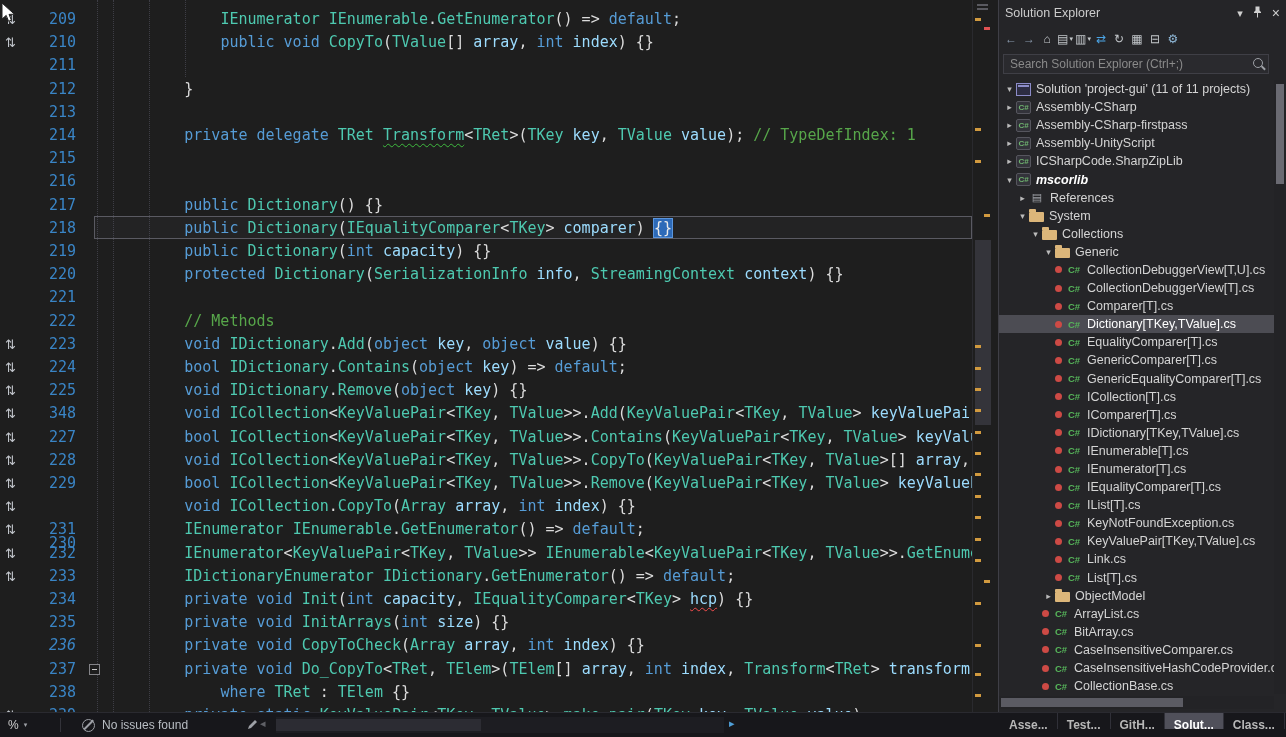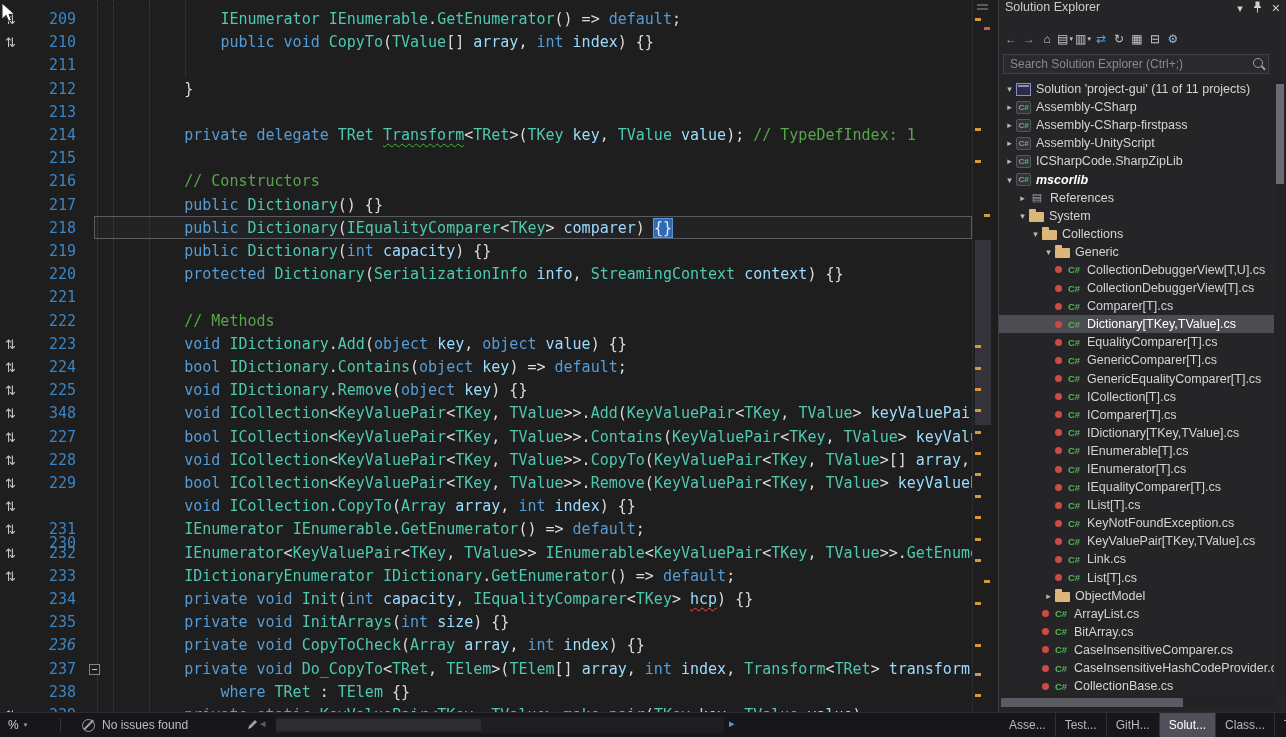--- a/index.html
+++ b/index.html
@@ -25,21 +25,21 @@
   .tk-sr{color:#9cdcfe;text-decoration:underline wavy #f14c4c 1px;text-underline-offset:3px;text-align:right;}
   .tk-sel{background:#2d6ab8;outline:1px solid #5a95dd;color:#eaeaea;}
   #scroll-ruler{position:absolute;left:972px;top:0;width:20px;height:712px;background:#1e1e1e;border-left:1px solid #2a2a2e;box-sizing:border-box;}
   #scroll-ruler::before{content:'';position:absolute;left:4px;top:4px;width:11px;height:2px;background:#5a5a60;box-shadow:0 4px 0 #5a5a60;}
   .ruler-thumb{position:absolute;left:2px;top:240px;width:16px;height:185px;background:#34343a;}
   .ruler-mark{position:absolute;width:6px;height:3px;}
   .ruler-mark.left{left:2px;} .ruler-mark.right{right:2px;}
 
   
   .sidebar{position:absolute;left:998px;top:0;width:288px;height:712px;background:#252528;border-left:1px solid #3f3f46;box-sizing:border-box;overflow:hidden;}
-  .se-titlebar{position:absolute;top:0;left:0;right:0;height:26px;display:flex;align-items:flex-start;padding:0 6px;box-sizing:border-box;}
+  .se-titlebar{position:absolute;top:0;left:0;right:0;height:26px;display:flex;align-items:center;padding:0 6px;box-sizing:border-box;}
   .se-title{flex:1;font-size:12.5px;color:#cccccc;}
   .se-title-icons{display:flex;gap:9px;align-items:center;color:#cfcfcf;font-size:11px;}
   .se-title-icons span{cursor:default;}
   #se-toolbar{position:absolute;top:26px;left:4px;height:26px;display:flex;align-items:center;}
   .tb-icon{width:16px;height:18px;display:inline-flex;align-items:center;justify-content:center;margin-right:2px;}
   .tb-glyph{font-size:12px;color:#c3c7cb;line-height:1;}
   .tb-chev{font-size:7px;color:#c3c7cb;margin-left:1px;}
   .se-search{position:absolute;top:54px;left:4px;width:266px;height:20px;}
   .se-search input{width:100%;height:100%;box-sizing:border-box;background:#2a2a2e;border:1px solid #3f3f46;color:#cfcfcf;font:12px "Liberation Sans",sans-serif;padding:0 20px 0 6px;outline:none;}
   .se-search input::placeholder{color:#8a8a8a;}
@@ -73,21 +73,21 @@
   .sb-issues{position:absolute;left:82px;top:0;height:24px;display:flex;align-items:center;gap:7px;}
   .noissue-icon{width:11px;height:11px;border:1.5px solid #9da0a6;border-radius:50%;position:relative;flex:none;}
   .noissue-icon::after{content:'';position:absolute;left:-1px;top:4.5px;width:13px;height:1.5px;background:#9da0a6;transform:rotate(-45deg);}
   .sb-pencil{position:absolute;left:246px;top:6px;}
   .sb-arrow-left{position:absolute;left:260px;top:4px;color:#5f6066;font-size:11px;}
   .sb-hscroll{position:absolute;left:276px;top:4px;width:448px;height:16px;background:#1d1d22;}
   .sb-hthumb{position:absolute;left:0;top:2px;width:205px;height:12px;background:#2c2c33;}
   .sb-arrow-right{position:absolute;left:729px;top:4px;color:#4f9fd8;font-size:11px;}
   .sb-stats{position:absolute;left:740px;width:252px;top:0;height:24px;display:flex;gap:12px;justify-content:flex-end;align-items:center;}
   #tool-tabs{position:absolute;left:1000px;top:0;height:24px;display:flex;}
-  .tool-tab{height:24px;line-height:24px;padding:0 9px;border-right:1px solid #303038;color:#b8b8b8;font-size:12px;}
+  .tool-tab{height:16px;line-height:24px;padding:0 9px;border-right:1px solid #303038;color:#b8b8b8;font-size:12px;font-weight:bold;}
   .tool-tab.active{background:#50505a;color:#ffffff;}
 </style>
 </head>
 <body>
 
 <div class="app">
 
   <div class="editor-pane">
     <div class="iguide" id="ig1"></div>
     <div class="iguide" id="ig2"></div>
@@ -144,21 +144,20 @@
         <div class="line-number" style="top: 704px;">239</div>
       </div>
     <div id="fold-box" style="top: 663.6px;"></div>
     <div id="code-lines">
         <div class="code-line" style="top: 8px;"><span class="tk-p">            </span><span class="tk-t">IEnumerator</span><span class="tk-p"> </span><span class="tk-t">IEnumerable</span><span class="tk-p">.</span><span class="tk-m">GetEnumerator</span><span class="tk-p">() =&gt; </span><span class="tk-k">default</span><span class="tk-p">;</span></div>
         <div class="code-line" style="top: 31.2px;"><span class="tk-p">            </span><span class="tk-k">public</span><span class="tk-p"> </span><span class="tk-k">void</span><span class="tk-p"> </span><span class="tk-m">CopyTo</span><span class="tk-p">(</span><span class="tk-t">TValue</span><span class="tk-p">[] </span><span class="tk-v">array</span><span class="tk-p">, </span><span class="tk-k">int</span><span class="tk-p"> </span><span class="tk-v">index</span><span class="tk-p">) {}</span></div>
         <div class="code-line" style="top: 77.6px;"><span class="tk-p">        }</span></div>
         <div class="code-line" style="top: 100.8px;"></div>
         <div class="code-line" style="top: 124px;"><span class="tk-p">        </span><span class="tk-k">private</span><span class="tk-p"> </span><span class="tk-k">delegate</span><span class="tk-p"> </span><span class="tk-t">TRet</span><span class="tk-p"> </span><span class="tk-sg">Transform</span><span class="tk-p">&lt;</span><span class="tk-t">TRet</span><span class="tk-p">&gt;(</span><span class="tk-t">TKey</span><span class="tk-p"> </span><span class="tk-v">key</span><span class="tk-p">, </span><span class="tk-t">TValue</span><span class="tk-p"> </span><span class="tk-v">value</span><span class="tk-p">); </span><span class="tk-c">// TypeDefIndex: 1</span></div>
         <div class="code-line" style="top: 147.2px;"></div>
-        <div class="code-line" style="top: 170.4px;"><span class="tk-p">        </span><span class="tk-c">// Constructors</span></div>
         <div class="code-line" style="top: 193.6px;"><span class="tk-p">        </span><span class="tk-k">public</span><span class="tk-p"> </span><span class="tk-t">Dictionary</span><span class="tk-p">() {}</span></div>
         <div class="code-line" style="top: 216.8px;"><span class="tk-p">        </span><span class="tk-k">public</span><span class="tk-p"> </span><span class="tk-t">Dictionary</span><span class="tk-p">(</span><span class="tk-t">IEqualityComparer</span><span class="tk-p">&lt;</span><span class="tk-t">TKey</span><span class="tk-p">&gt; </span><span class="tk-v">comparer</span><span class="tk-p">) </span><span class="tk-sel">{}</span></div>
         <div class="code-line" style="top: 240px;"><span class="tk-p">        </span><span class="tk-k">public</span><span class="tk-p"> </span><span class="tk-t">Dictionary</span><span class="tk-p">(</span><span class="tk-k">int</span><span class="tk-p"> </span><span class="tk-v">capacity</span><span class="tk-p">) {}</span></div>
         <div class="code-line" style="top: 263.2px;"><span class="tk-p">        </span><span class="tk-k">protected</span><span class="tk-p"> </span><span class="tk-t">Dictionary</span><span class="tk-p">(</span><span class="tk-t">SerializationInfo</span><span class="tk-p"> </span><span class="tk-v">info</span><span class="tk-p">, </span><span class="tk-t">StreamingContext</span><span class="tk-p"> </span><span class="tk-v">context</span><span class="tk-p">) {}</span></div>
         <div class="code-line" style="top: 286.4px;"></div>
         <div class="code-line" style="top: 309.6px;"><span class="tk-p">        </span><span class="tk-c">// Methods</span></div>
         <div class="code-line" style="top: 332.8px;"><span class="tk-p">        </span><span class="tk-k">void</span><span class="tk-p"> </span><span class="tk-t">IDictionary</span><span class="tk-p">.</span><span class="tk-m">Add</span><span class="tk-p">(</span><span class="tk-k">object</span><span class="tk-p"> </span><span class="tk-v">key</span><span class="tk-p">, </span><span class="tk-k">object</span><span class="tk-p"> </span><span class="tk-v">value</span><span class="tk-p">) {}</span></div>
         <div class="code-line" style="top: 356px;"><span class="tk-p">        </span><span class="tk-k">bool</span><span class="tk-p"> </span><span class="tk-t">IDictionary</span><span class="tk-p">.</span><span class="tk-m">Contains</span><span class="tk-p">(</span><span class="tk-k">object</span><span class="tk-p"> </span><span class="tk-v">key</span><span class="tk-p">) =&gt; </span><span class="tk-k">default</span><span class="tk-p">;</span></div>
         <div class="code-line" style="top: 379.2px;"><span class="tk-p">        </span><span class="tk-k">void</span><span class="tk-p"> </span><span class="tk-t">IDictionary</span><span class="tk-p">.</span><span class="tk-m">Remove</span><span class="tk-p">(</span><span class="tk-k">object</span><span class="tk-p"> </span><span class="tk-v">key</span><span class="tk-p">) {}</span></div>
         <div class="code-line" style="top: 402.4px;"><span class="tk-p">        </span><span class="tk-k">void</span><span class="tk-p"> </span><span class="tk-t">ICollection</span><span class="tk-p">&lt;</span><span class="tk-t">KeyValuePair</span><span class="tk-p">&lt;</span><span class="tk-t">TKey</span><span class="tk-p">, </span><span class="tk-t">TValue</span><span class="tk-p">&gt;&gt;.</span><span class="tk-m">Add</span><span class="tk-p">(</span><span class="tk-t">KeyValuePair</span><span class="tk-p">&lt;</span><span class="tk-t">TKey</span><span class="tk-p">, </span><span class="tk-t">TValue</span><span class="tk-p">&gt; </span><span class="tk-v">keyValuePair</span></div>

